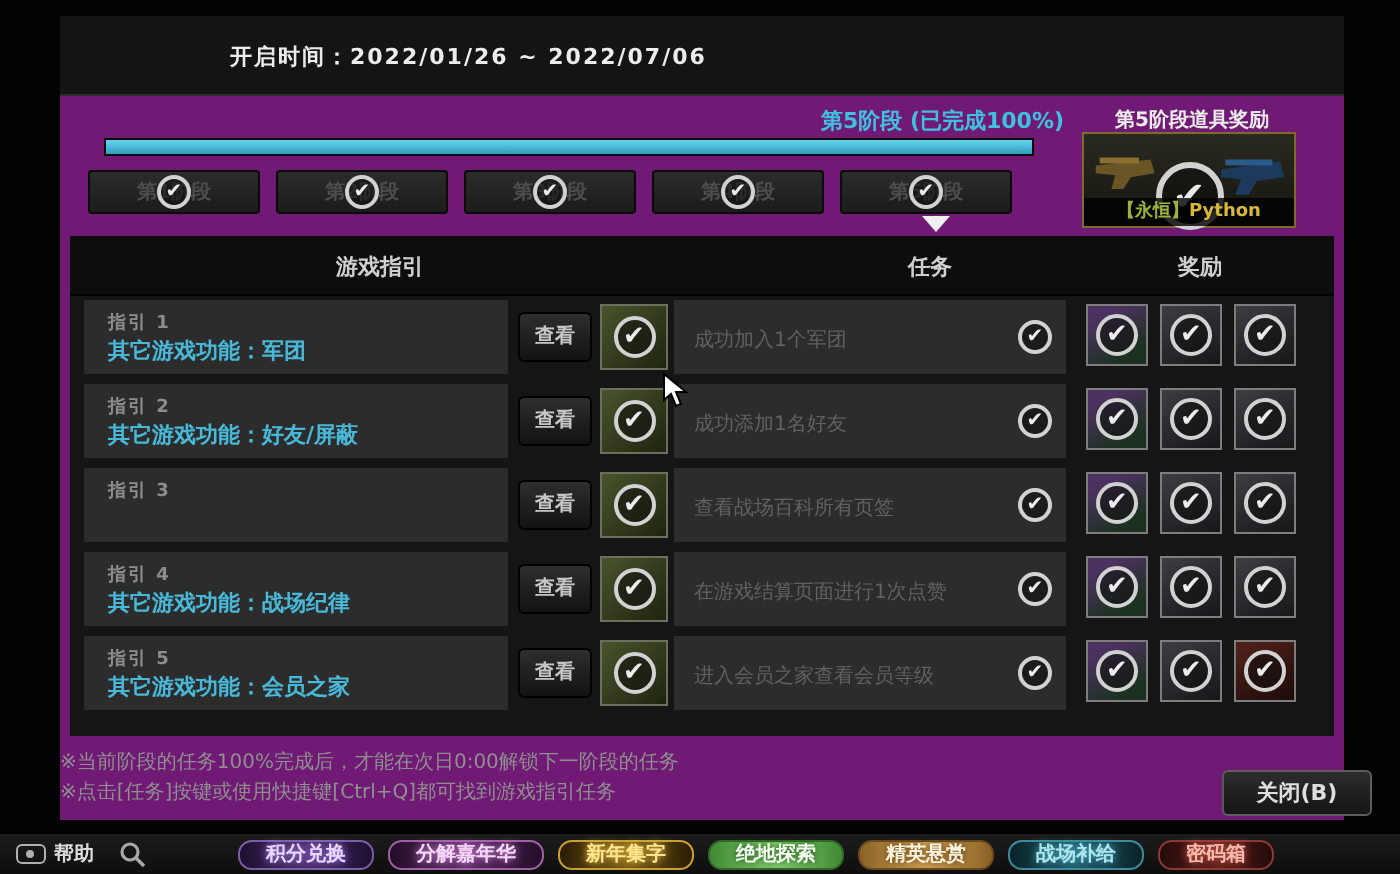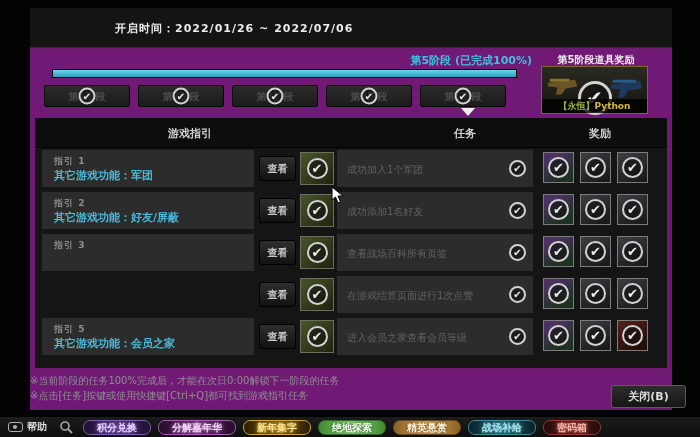--- a/index.html
+++ b/index.html
@@ -110,21 +110,21 @@
   .help-icon { width:15px; height:10px; border:1px solid #b0b0b0; border-radius:3px;
     margin:0 4px 0 8px; position:relative; }
   .help-icon::after { content:""; position:absolute; left:4px; top:2px; width:4px;
     height:4px; border-radius:50%; background:#b0b0b0; }
   .help-label { font-size:10px; font-weight:bold; color:#dcdcdc; margin-right:12px; }
   .search-icon { margin-right:10px; }
   .tb-btn { height:15px; border-radius:7px; font-size:10px; font-weight:bold;
     padding:0 13px; line-height:14px; text-align:center; white-space:nowrap;
     margin-right:7px; }
   .tb-purple  { background:linear-gradient(90deg,#1c1030,#4a2a6a,#1c1030);
-    border:1px solid #7a5fa8; color:#e6d6ff; text-shadow:0 0 4px #b08aff; }
+    border:1px solid #7a5fa8; color:#e6d6ff; text-shadow:0 0 4px #b08aff;margin-left:36px; }
   .tb-magenta { background:linear-gradient(90deg,#240d28,#5a2a60,#240d28);
     border:1px solid #a05fa8; color:#f2d8f4; text-shadow:0 0 4px #e08af0;font-family:Liberation Serif, serif; }
   .tb-gold    { background:linear-gradient(90deg,#2a1c04,#7a5a14,#2a1c04);
     border:1px solid #c8a030; color:#ffe491; text-shadow:0 0 4px #ffd24a; }
   .tb-green   { background:linear-gradient(90deg,#3f8a33,#84cf6b,#3f8a33);
     border:1px solid #2f6a26; color:#f2fff0; text-shadow:0 0 3px #1e4a18; }
   .tb-orange  { background:linear-gradient(90deg,#8a6226,#d2a055,#8a6226);
     border:1px solid #6a4a1c; color:#fff3dc; text-shadow:0 0 3px #503510; }
   .tb-teal    { background:linear-gradient(90deg,#0a2228,#1e5a68,#0a2228);
     border:1px solid #3f8a9a; color:#aee4ec; text-shadow:0 0 4px #4ab8d0; }
@@ -254,20 +254,24 @@
             <div class="ricon t-dark">
                 <span class="chk chk-lg">✔</span>
               </div>
             <div class="ricon t-dark">
                 <span class="chk chk-lg">✔</span>
               </div>
           </div>
         </div>
 
         <div class="row">
+          <div class="guide-box">
+            <div class="guide-no">指引 4</div>
+            <div class="guide-name">其它游戏功能：战场纪律</div>
+          </div>
           <div class="view-btn">查看</div>
           <div class="guide-icon">
               <span class="chk chk-lg">✔</span>
             </div>
           <div class="task-box">
             <div class="task-text">在游戏结算页面进行1次点赞</div>
             <span class="chk chk-md">✔</span>
           </div>
           <div class="reward-icons">
             <div class="ricon t-purple">

